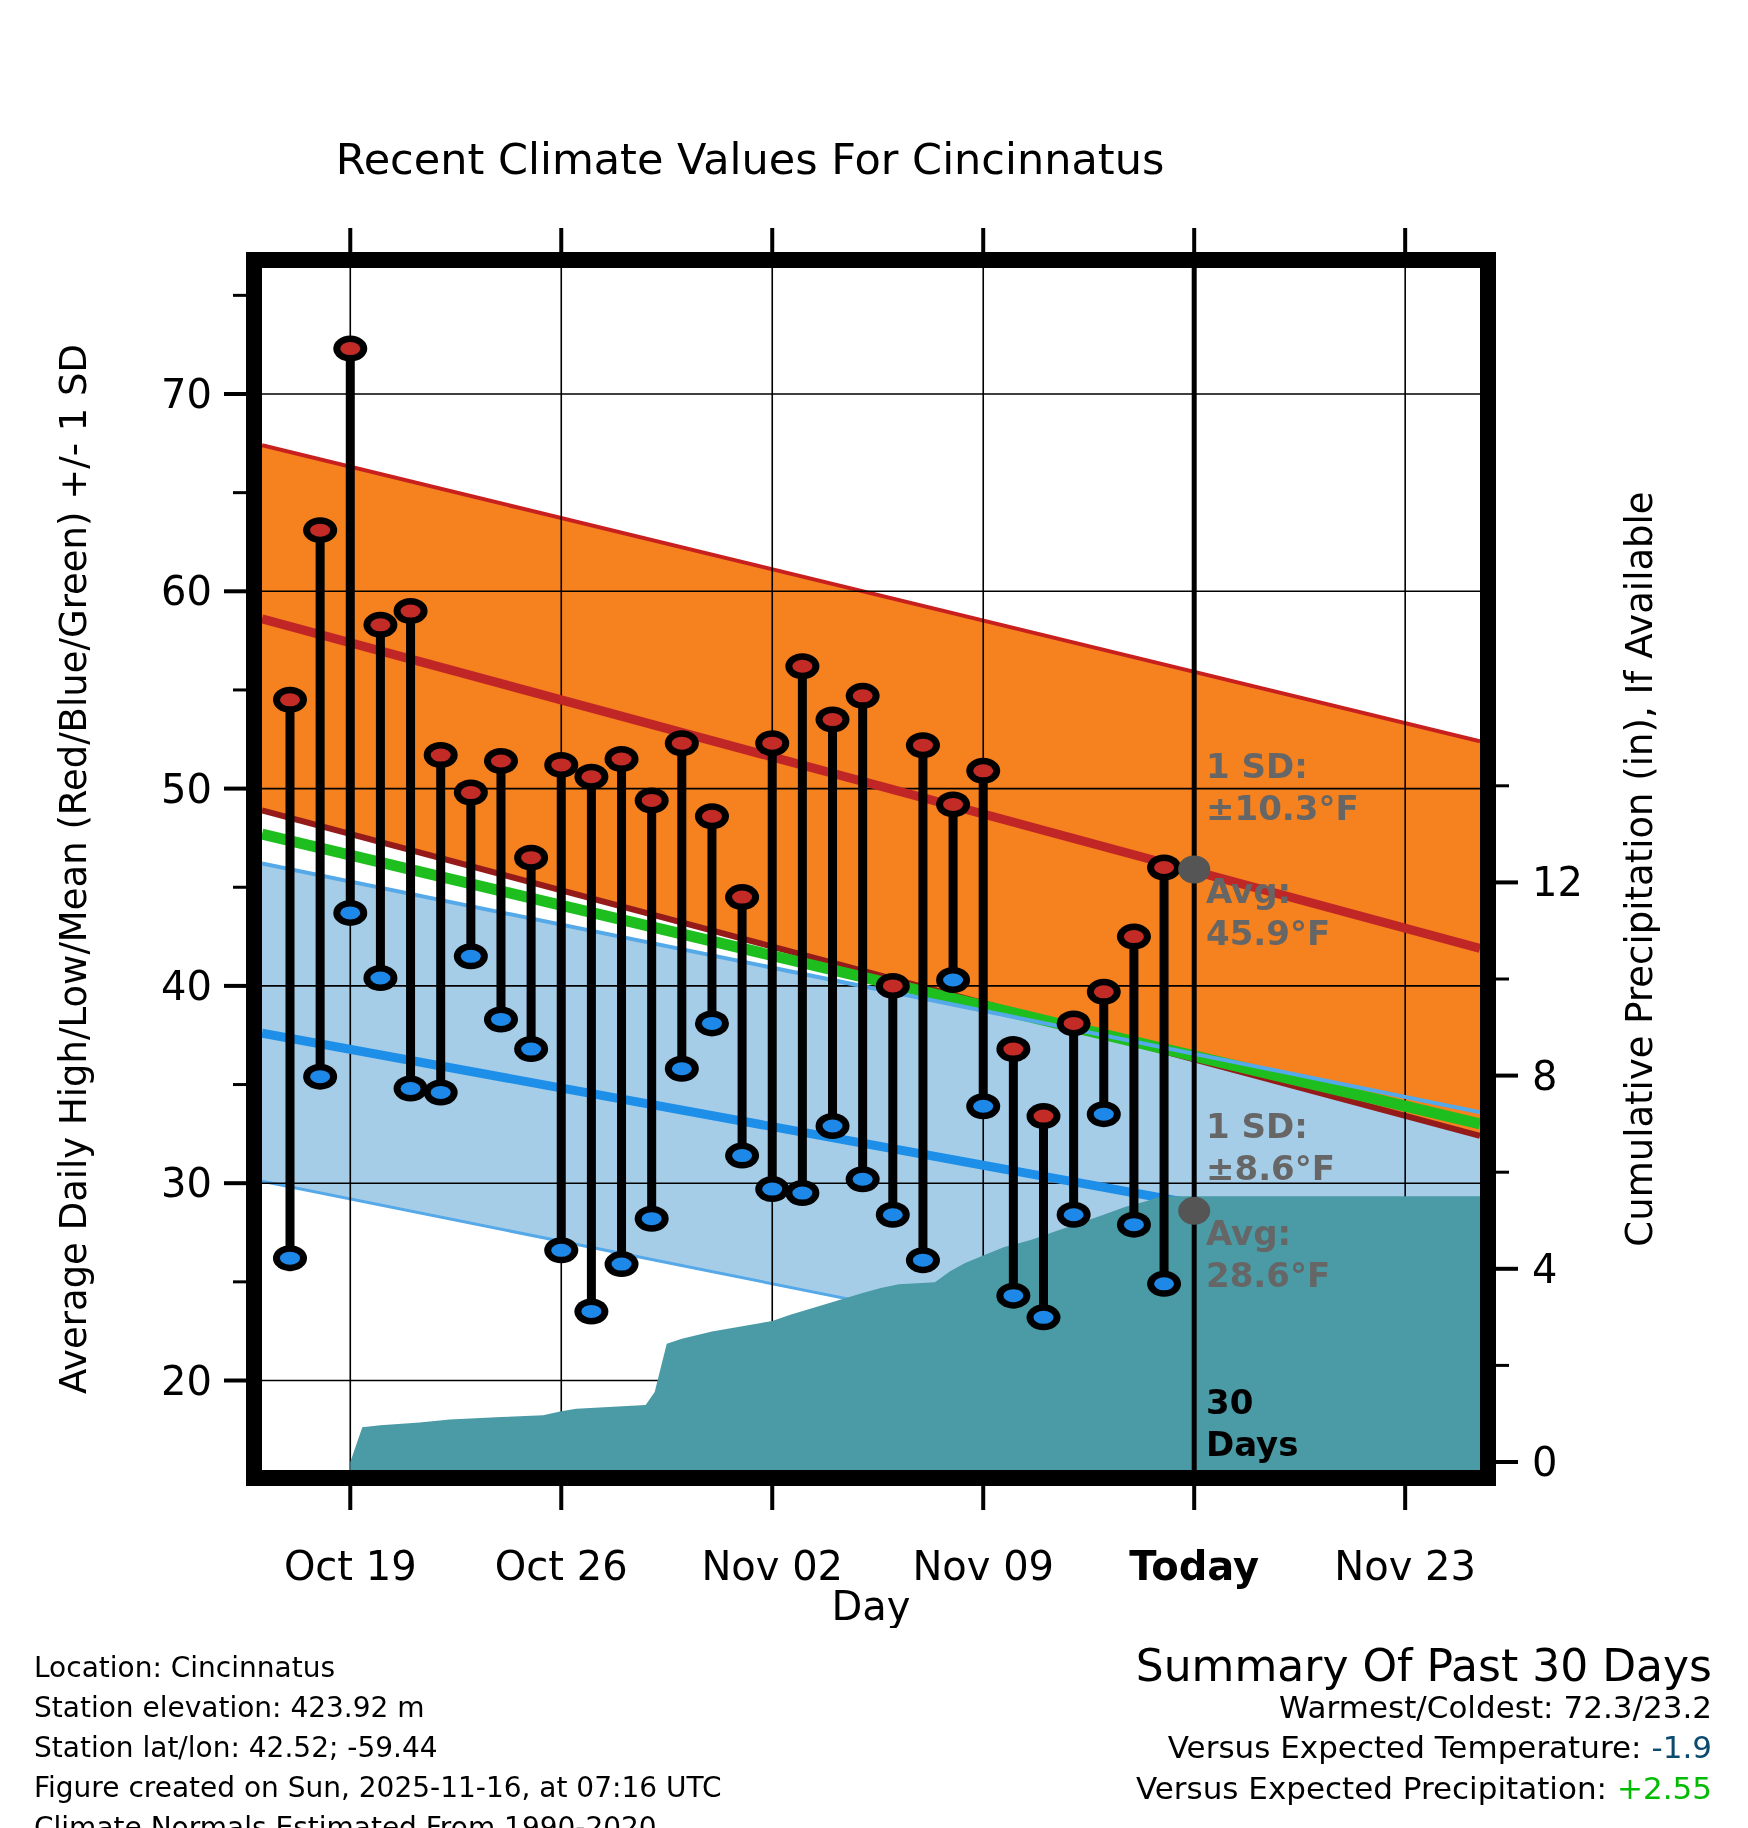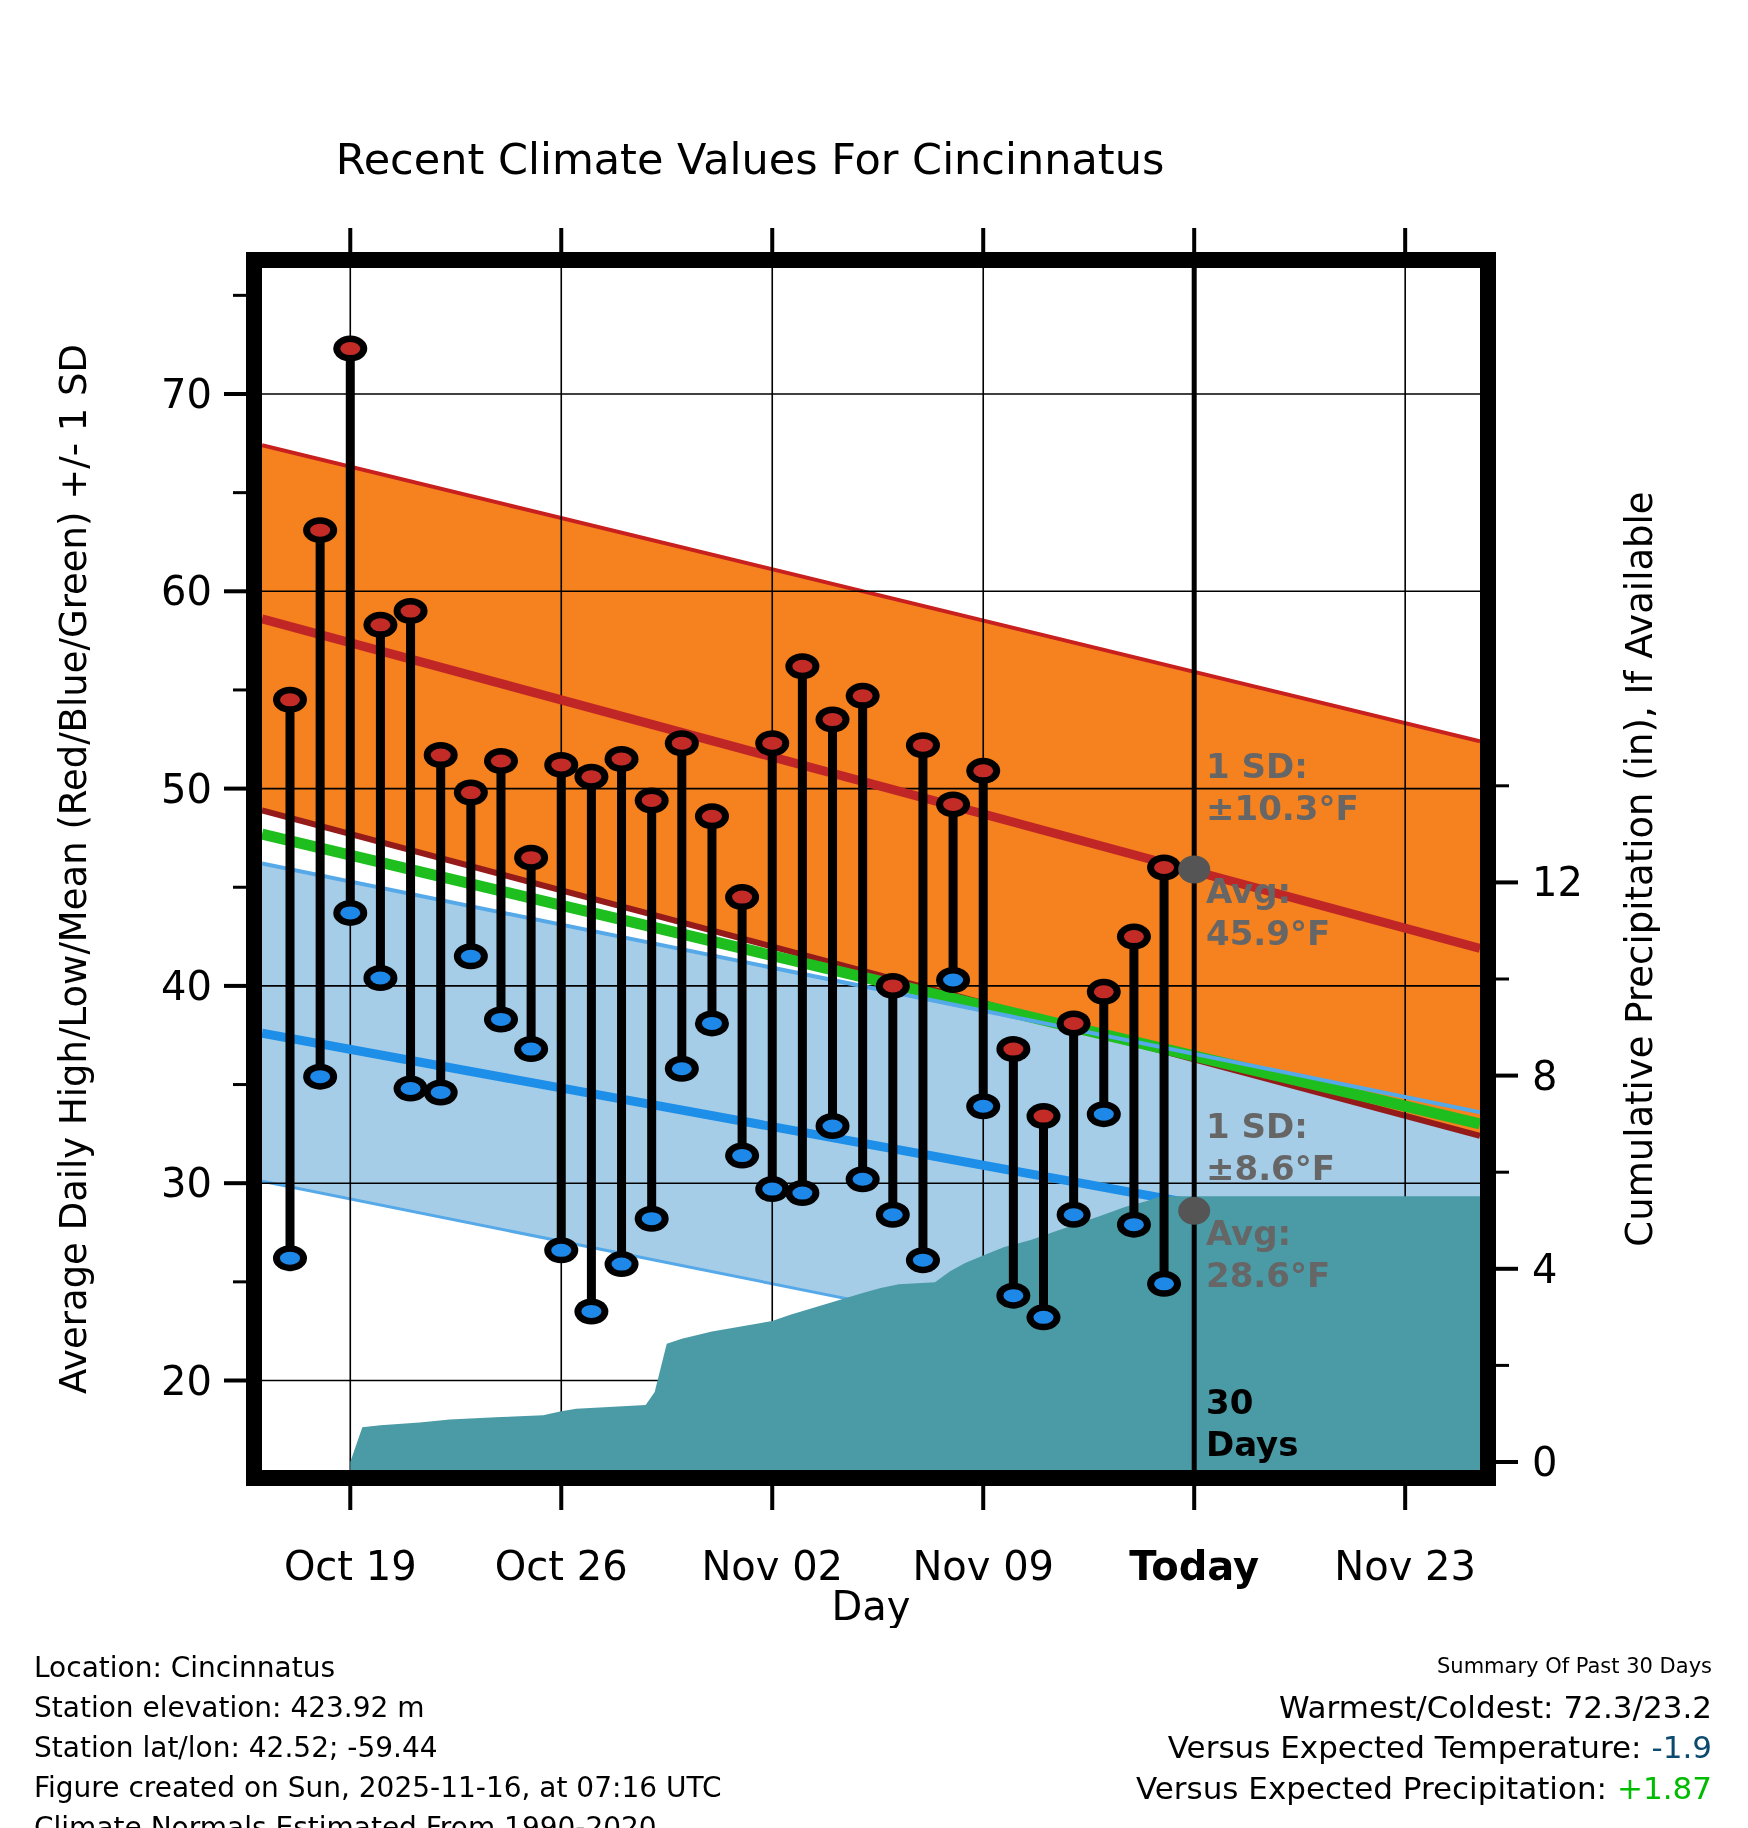--- a/index.html
+++ b/index.html
@@ -2,21 +2,21 @@
 <html><head>
 <meta charset="utf-8">
 <style>
   html,body{margin:0;padding:0;background:#ffffff;}
   body{width:1748px;height:1828px;position:relative;font-family:"DejaVu Sans",sans-serif;color:#000;overflow:hidden;}
   #title{position:absolute;top:134px;left:0;width:1500px;text-align:center;font-size:43px;font-weight:400;letter-spacing:0px;}
   #plot-wrap{position:absolute;top:0;left:0;}
   #footer-left{position:absolute;left:34px;top:1648px;font-size:28px;line-height:40px;white-space:nowrap;}
   #summary{position:absolute;right:36px;top:1646px;text-align:right;font-size:31px;line-height:40.5px;white-space:nowrap;}
   #summary .srow .val{font-weight:normal;margin-left:10px;}
-  #summary .stitle{font-size:21px;}
+  #summary .stitle{font-size:44px;}
   svg text{font-family:"DejaVu Sans",sans-serif;}
 </style>
 </head>
 <body>
 
 <div id="title">Recent Climate Values For Cincinnatus</div>
 
 <div id="plot-wrap">
   <svg id="plot" width="1748" height="1628" viewBox="0 0 1748 1628">
       <defs>
@@ -333,14 +333,14 @@
     <div>Station elevation: 423.92 m</div>
     <div>Station lat/lon: 42.52; -59.44</div>
     <div>Figure created on Sun, 2025-11-16, at 07:16 UTC</div>
     <div>Climate Normals Estimated From 1990-2020</div>
   </div>
 
 <div id="summary">
   <div class="stitle">Summary Of Past 30 Days</div>
 <div class="srow"><span>Warmest/Coldest:</span><span class="val" style="color: rgb(0, 0, 0);">72.3/23.2</span></div>
     <div class="srow"><span>Versus Expected Temperature:</span><span class="val" style="color: #0c4a6e;">-1.9</span></div>
-    <div class="srow"><span>Versus Expected Precipitation:</span><span class="val" style="color: rgb(0, 187, 0);">+1.87</span></div>
+    <div class="srow"><span>Versus Expected Precipitation:</span><span class="val" style="color: rgb(0, 187, 0);">+2.55</span></div>
   </div>
 
 </body></html>

